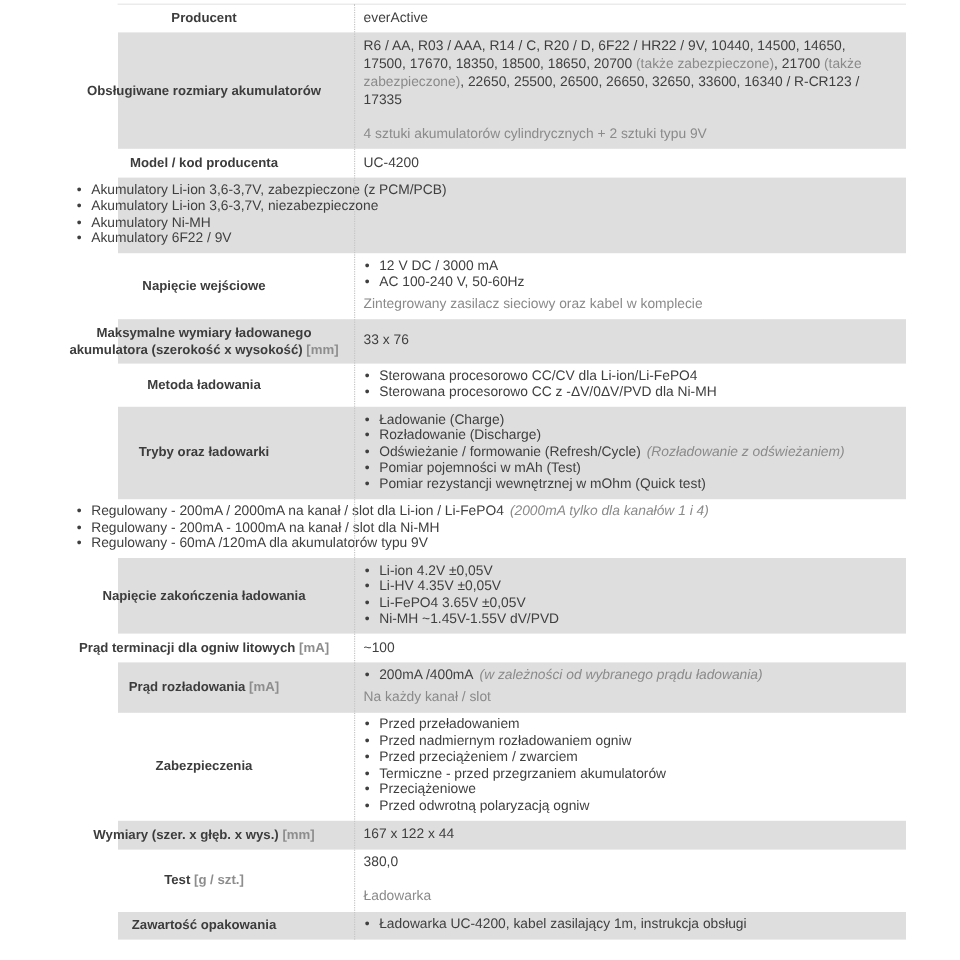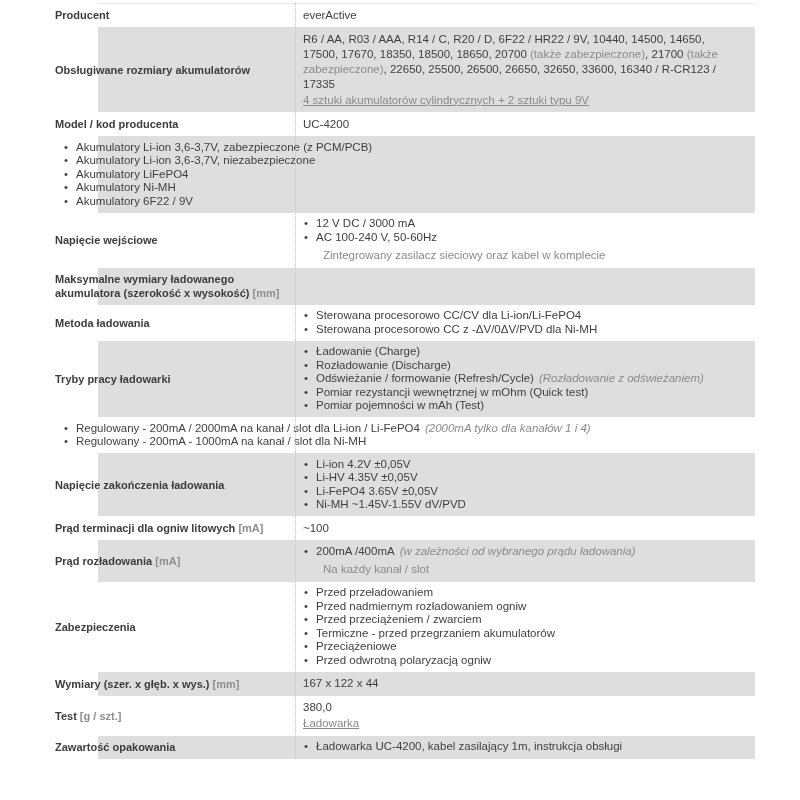--- a/index.html
+++ b/index.html
@@ -38,55 +38,55 @@
     align-items: center;
     padding: 4.5px 0;
   }
   .row.gray {
     background: linear-gradient(to right, #ffffff 43px, #dedede 43px);
   }
   .cell-label {
     flex: 0 0 240px;
     box-sizing: border-box;
     padding-right: 10px;
-    text-align: left;
+    text-align: center;
     font-weight: bold;
     font-size: 11px;
     line-height: 14px;
     color: #3c3c3c;
   }
   .cell-label .unit { color: #8d8d8d; }
   .cell-value {
     flex: 1;
     box-sizing: border-box;
     padding-left: 8px;
     padding-right: 12px;
     font-size: 11.5px;
     line-height: 15px;
     color: #3f3f3f;
     min-width: 0;
   }
   .txt { }
   .muted { color: #8a8a8a; }
-  .txt + .txt { margin-top: 1px; text-decoration: underline; }
+  .txt + .txt { margin-top: 13px; }
   ul.bl { list-style: none; margin: 0; padding: 0; }
   .bl li {
     position: relative;
     padding-left: 13px;
     font-size: 11.5px;
     line-height: 13.5px;
   }
   .bl li::before {
     content: "\2022";
     position: absolute;
     left: 1px;
     top: 0;
     color: #3f3f3f;
   }
-  .bl + .txt, .txt + .bl { margin-top: 4px; margin-left: 20px; }
+  .bl + .txt, .txt + .bl { margin-top: 4px; }
   .note-inline { color: #8a8a8a; margin-left: 5px; font-style: italic; }
 </style>
 </head>
 <body>
 
 <div class="spec">
   <div id="rows-host">
       <div class="row">
         <div class="cell-label"><span class="lbl">Producent</span></div>
         <div class="cell-value">
@@ -104,65 +104,68 @@
         <div class="cell-label"><span class="lbl">Model / kod producenta</span></div>
         <div class="cell-value">
           <div class="txt">UC-4200</div>
         </div>
       </div>
       <div class="row gray">
         <div class="cell-value">
           <ul class="bl">
             <li><span>Akumulatory Li-ion 3,6-3,7V, zabezpieczone (z PCM/PCB)</span></li>
             <li><span>Akumulatory Li-ion 3,6-3,7V, niezabezpieczone</span></li>
-            <li><span>Akumulatory LiFePO4</span></li>
             <li><span>Akumulatory Ni-MH</span></li>
             <li><span>Akumulatory 6F22 / 9V</span></li>
           </ul>
         </div>
       </div>
       <div class="row">
         <div class="cell-label"><span class="lbl">Napięcie wejściowe</span></div>
         <div class="cell-value">
           <ul class="bl">
             <li><span>12 V DC / 3000 mA</span></li>
             <li><span>AC 100-240 V, 50-60Hz</span></li>
           </ul>
           <div class="txt muted">Zintegrowany zasilacz sieciowy oraz kabel w komplecie</div>
         </div>
       </div>
       <div class="row gray">
         <div class="cell-label"><span class="lbl">Maksymalne wymiary ładowanego akumulatora (szerokość x wysokość)</span><span class="unit"> [mm]</span></div>
+        <div class="cell-value">
+          <div class="txt">33 x 76</div>
+        </div>
       </div>
       <div class="row">
         <div class="cell-label"><span class="lbl">Metoda ładowania</span></div>
         <div class="cell-value">
           <ul class="bl">
             <li><span>Sterowana procesorowo CC/CV dla Li-ion/Li-FePO4</span></li>
             <li><span>Sterowana procesorowo CC z -ΔV/0ΔV/PVD dla Ni-MH</span></li>
           </ul>
         </div>
       </div>
       <div class="row gray">
-        <div class="cell-label"><span class="lbl">Tryby pracy ładowarki</span></div>
+        <div class="cell-label"><span class="lbl">Tryby oraz ładowarki</span></div>
         <div class="cell-value">
           <ul class="bl">
             <li><span>Ładowanie (Charge)</span></li>
             <li><span>Rozładowanie (Discharge)</span></li>
             <li><span>Odświeżanie / formowanie (Refresh/Cycle)</span><span class="note-inline">(Rozładowanie z odświeżaniem)</span></li>
+            <li><span>Pomiar pojemności w mAh (Test)</span></li>
             <li><span>Pomiar rezystancji wewnętrznej w mOhm (Quick test)</span></li>
-            <li><span>Pomiar pojemności w mAh (Test)</span></li>
           </ul>
         </div>
       </div>
       <div class="row">
         <div class="cell-value">
           <ul class="bl">
             <li><span>Regulowany - 200mA / 2000mA na kanał / slot dla Li-ion / Li-FePO4</span><span class="note-inline">(2000mA tylko dla kanałów 1 i 4)</span></li>
             <li><span>Regulowany - 200mA - 1000mA na kanał / slot dla Ni-MH</span></li>
+            <li><span>Regulowany - 60mA /120mA dla akumulatorów typu 9V</span></li>
           </ul>
         </div>
       </div>
       <div class="row gray">
         <div class="cell-label"><span class="lbl">Napięcie zakończenia ładowania</span></div>
         <div class="cell-value">
           <ul class="bl">
             <li><span>Li-ion 4.2V ±0,05V</span></li>
             <li><span>Li-HV 4.35V ±0,05V</span></li>
             <li><span>Li-FePO4 3.65V ±0,05V</span></li>

